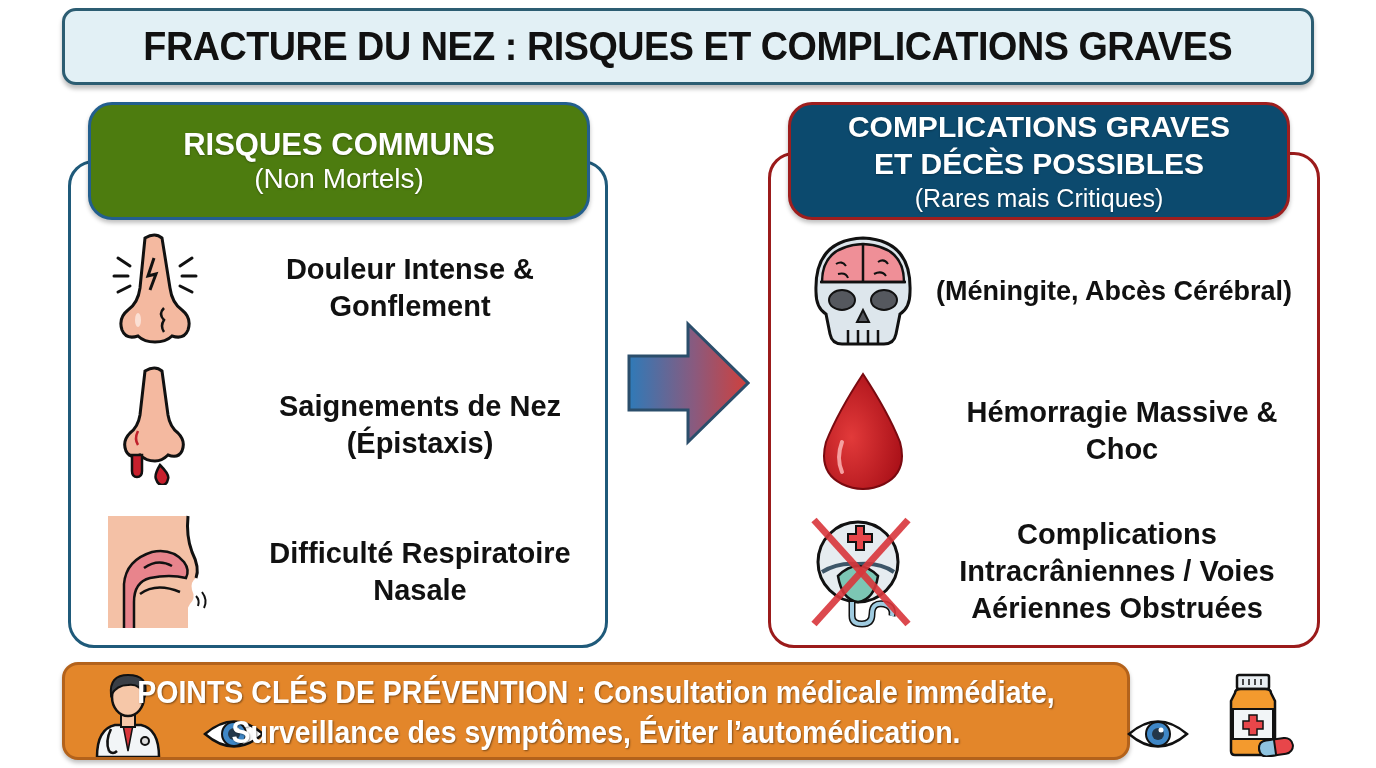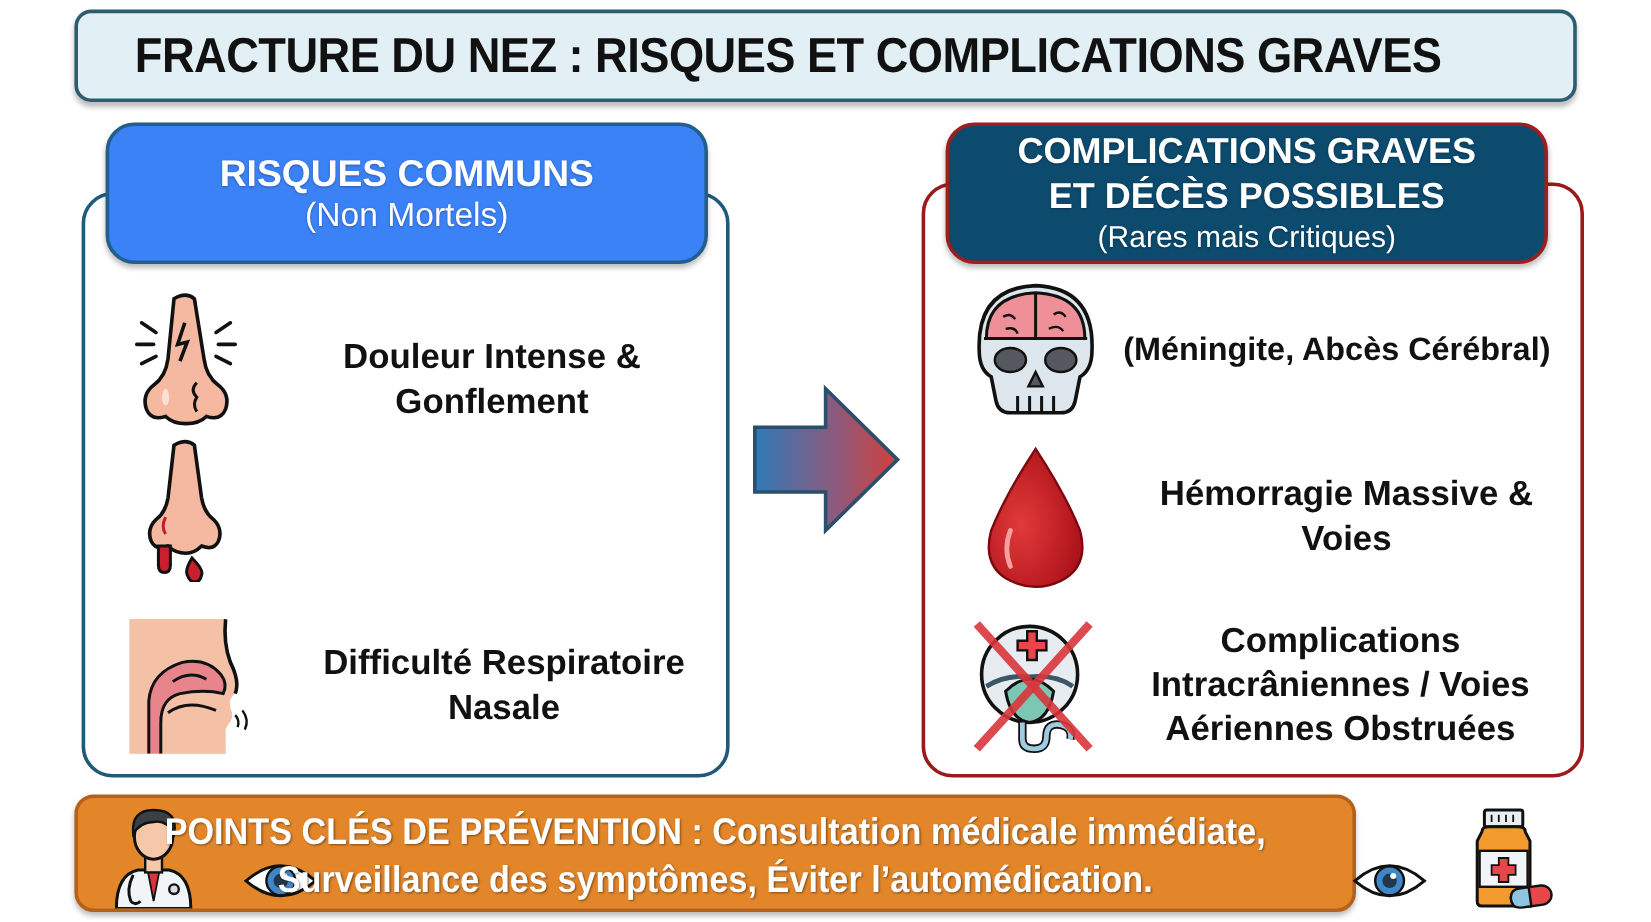--- a/index.html
+++ b/index.html
@@ -3,40 +3,40 @@
 <meta charset="utf-8">
 <style>
   * { box-sizing: border-box; margin: 0; padding: 0; }
   html, body { width: 1376px; height: 768px; background: #ffffff; overflow: hidden; }
   body { font-family: "Liberation Sans", "DejaVu Sans", sans-serif; position: relative; color: #111; }
 
   .title-box {
     position: absolute; left: 62px; top: 8px; width: 1252px; height: 77px;
     background: #e2f0f5; border: 3px solid #2c5d72; border-radius: 14px;
     box-shadow: 0 4px 4px rgba(0,0,0,0.25);
-    display: flex; align-items: center; justify-content: flex-start;
+    display: flex; align-items: center; justify-content: center;
   }
   .title-box h1 {
     font-size: 41px; font-weight: 900; letter-spacing: -0.5px; color: #111;
     font-family: "Liberation Sans", sans-serif; transform: scaleX(0.92);
   }
 
   .panel {
     position: absolute; border-radius: 26px; background: #fff;
   }
   .panel.left { left: 68px; top: 160px; width: 540px; height: 488px; border: 3px solid #1f5a7a; }
   .panel.right { left: 768px; top: 152px; width: 552px; height: 496px; border: 3px solid #9b1b1b; }
 
   .panel-header {
     position: absolute; border-radius: 24px; text-align: center; color: #fff;
     font-weight: bold; box-shadow: 0 3px 4px rgba(0,0,0,0.25);
     display: flex; flex-direction: column; justify-content: center; align-items: center;
     text-shadow: 0 1px 2px rgba(0,0,0,0.3);
   }
-  .panel-header.left { left: 88px; top: 102px; width: 502px; height: 118px; background: #3b82f6; border: 3px solid #235f8e; }
+  .panel-header.left { left: 88px; top: 102px; width: 502px; height: 118px; background: #4d7c0f; border: 3px solid #235f8e; }
   .panel-header.right { left: 788px; top: 102px; width: 502px; height: 118px; background: #0c4a6e; border: 3px solid #9e1e1e; }
   .panel-header .h-main { font-size: 31px; line-height: 36px; }
   .panel-header .h-sub { font-size: 28px; line-height: 32px; font-weight: normal; }
   .panel-header.right .h-main { font-size: 30px; line-height: 37px; }
   .panel-header.right .h-sub { font-size: 25px; line-height: 32px; }
 
   .item { position: absolute; display: flex; align-items: center; }
   .item .icon { width: 110px; height: 110px; flex: 0 0 110px; display: flex; align-items: center; justify-content: center; }
   .item .label {
     font-size: 29px; font-weight: bold; text-align: center; line-height: 37px; color: #111;
@@ -63,21 +63,21 @@
 <div class="title-box">
   <h1>FRACTURE DU NEZ : RISQUES ET COMPLICATIONS GRAVES</h1>
 </div>
 
 <div class="panel left"></div>
 <div class="panel-header left">
   <div class="h-main">RISQUES COMMUNS</div>
   <div class="h-sub">(Non Mortels)</div>
 </div>
 
-<div class="item" style="left:100px; top:244px; width:500px;align-items:flex-end;">
+<div class="item" style="left:100px; top:233px; width:500px;">
   <div class="icon">
     <svg width="110" height="120" viewBox="0 0 110 120">
       <g stroke="#111" stroke-width="3" stroke-linecap="round" fill="none">
         <line x1="18" y1="30" x2="30" y2="38"></line>
           <line x1="14" y1="48" x2="28" y2="48"></line>
           <line x1="18" y1="64" x2="30" y2="58"></line>
         <line x1="92" y1="30" x2="80" y2="38"></line>
           <line x1="96" y1="48" x2="82" y2="48"></line>
           <line x1="92" y1="64" x2="80" y2="58"></line>
       </g>
@@ -95,20 +95,24 @@
 
 <div class="item" style="left:100px; top:370px; width:500px;">
   <div class="icon">
     <svg width="110" height="120" viewBox="0 0 110 120">
       <path d="M45 6 Q55 0 62 6 L68 50 Q70 62 78 68 Q86 76 82 86 Q78 94 68 90 Q62 96 55 96 Q46 96 40 90 Q30 94 26 86 Q22 76 30 68 Q38 62 40 50 Z" fill="#f4b9a0" stroke="#111" stroke-width="3"></path>
       <path d="M38 66 Q34 74 38 80" stroke="#c0202b" stroke-width="2.5" fill="none"></path>
       <path d="M32 90 L32 106 Q32 112 37 112 Q42 112 42 106 L42 90 Z" fill="#c8202d" stroke="#111" stroke-width="2.5"></path>
       <path d="M60 100 Q54 110 56 114 Q58 120 62 120 Q67 120 68 114 Q70 110 60 100 Z" fill="#c8202d" stroke="#111" stroke-width="2.5"></path>
     </svg>
   </div>
+  <div class="label" style="margin-left:40px; width:340px;">
+    <div>Saignements de Nez</div>
+    <div>(Épistaxis)</div>
+  </div>
 </div>
 
 <div class="item" style="left:100px; top:512px; width:500px;">
   <div class="icon" style="height:120px;">
     <svg width="110" height="120" viewBox="0 0 110 120">
       <rect x="8" y="4" width="80" height="112" fill="#f4c1a6"></rect>
       <path d="M88 4 Q86 24 92 40 Q100 56 96 66 Q90 70 92 78 Q96 86 90 92 Q84 100 88 112 L88 116 L8 116 L8 4 Z" fill="#f4c1a6"></path>
       <path d="M88 4 Q86 24 92 40 Q100 56 96 66" stroke="#111" stroke-width="3" fill="none"></path>
       <path d="M24 116 L24 72 Q26 48 52 40 Q72 36 84 50 Q90 58 86 66 Q70 62 50 66 Q34 70 34 90 L34 116" fill="#e8848c" stroke="#111" stroke-width="2.5"></path>
       <path d="M44 56 Q58 46 72 54" stroke="#111" stroke-width="2.5" fill="none"></path>
@@ -169,21 +173,21 @@
           <stop offset="0" stop-color="#e23a3a"></stop>
           <stop offset="1" stop-color="#a80f17"></stop>
         </radialGradient>
       </defs>
       <path d="M45 2 Q20 40 8 70 Q0 100 24 112 Q45 122 66 112 Q90 100 82 70 Q70 40 45 2 Z" fill="url(#dg)" stroke="#7a0a10" stroke-width="2"></path>
       <path d="M24 70 Q18 86 24 100" stroke="#f5a0a0" stroke-width="4" fill="none" stroke-linecap="round"></path>
     </svg>
   </div>
   <div class="label" style="margin-left:24px; width:360px;">
     <div>Hémorragie Massive &amp;</div>
-    <div>Voies</div>
+    <div>Choc</div>
   </div>
 </div>
 
 <div class="item" style="left:808px; top:512px; width:500px;">
   <div class="icon" style="height:118px;">
     <svg width="110" height="118" viewBox="0 0 110 118">
       <circle cx="50" cy="50" r="40" fill="#e6ecf0" stroke="#111" stroke-width="3"></circle>
       <path d="M40 22 h8 v-8 h8 v8 h8 v8 h-8 v8 h-8 v-8 h-8 Z" fill="#e8464a" stroke="#111" stroke-width="2"></path>
       <path d="M14 60 Q30 50 50 52 Q72 50 86 60" stroke="#3d5668" stroke-width="4" fill="none"></path>
       <path d="M30 64 Q50 44 70 64 Q66 88 50 90 Q34 88 30 64 Z" fill="#7cc6b4" stroke="#111" stroke-width="2.5"></path>

